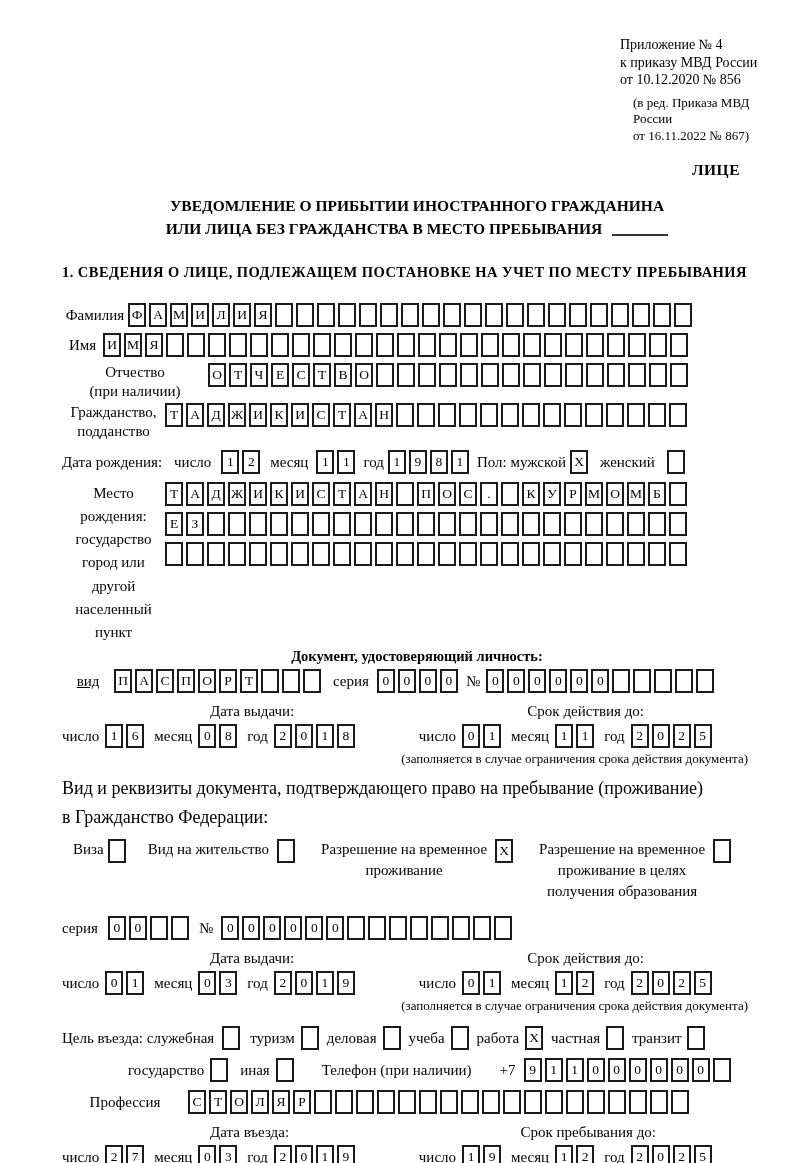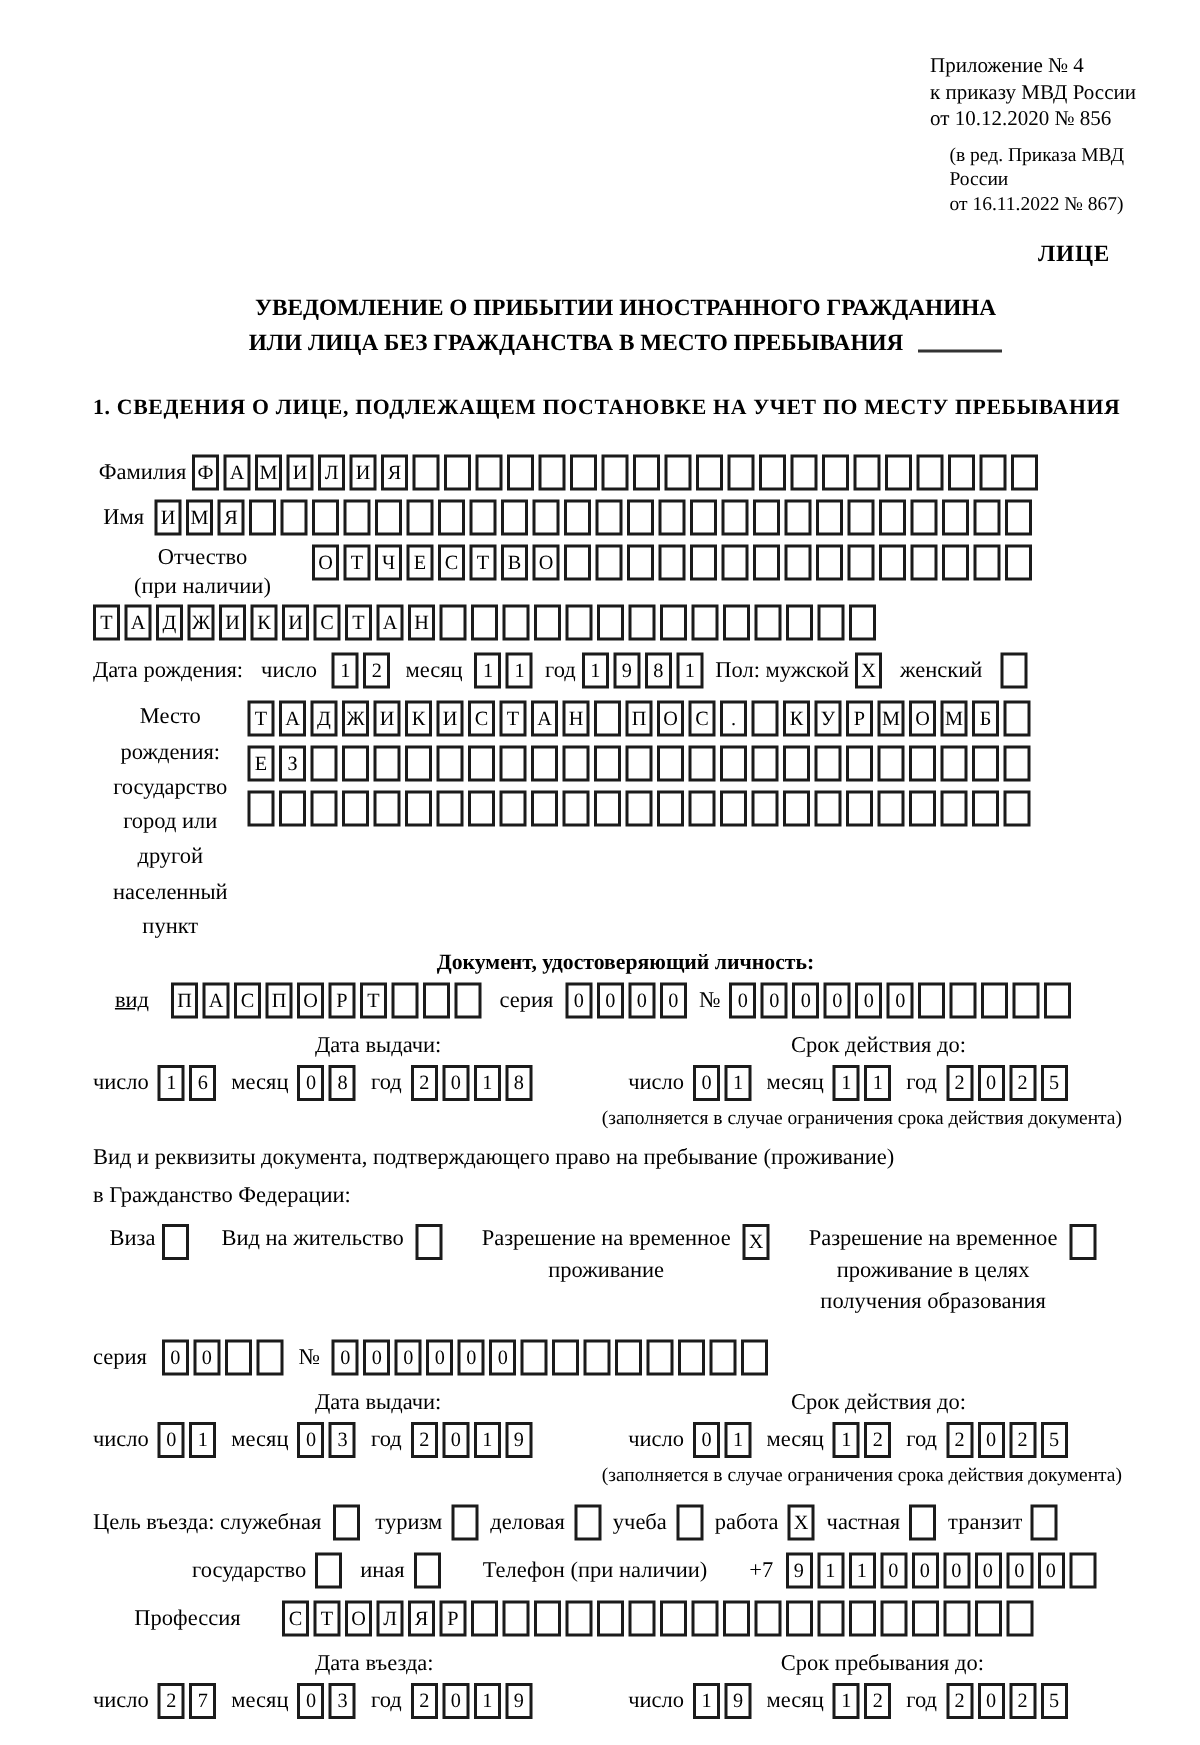--- a/index.html
+++ b/index.html
@@ -51,21 +51,21 @@
   .dates-head .h2 { margin-left: auto; margin-right: 128px; }
   .dates-row { display: flex; align-items: center; margin-top: 4px; }
   .dgroup { display: flex; align-items: center; }
   .dgroup .dl { margin-right: 6px; }
   .dgroup .cells { margin-right: 10px; }
   .dgroup .cells:last-child { margin-right: 0; }
   .right-date { margin-left: 64px; }
   .note { font-size: 13px; text-align: right; padding-right: 24px; margin-top: 3px; }
 
   .center-bold { text-align: center; font-weight: bold; font-size: 14.5px; margin-top: 10px; }
-  .plain { font-size: 15px; margin-top: 8px; line-height: 1.5; }
+  .plain { font-size: 18px; margin-top: 8px; line-height: 1.5; }
 
   
   .visa-row { display: flex; align-items: flex-start; margin-top: 8px; }
   .visa-item { display: flex; align-items: flex-start; margin-left: 11px; }
   .visa-item .vlab { text-align: center; line-height: 1.4; }
   .visa-item .chk { margin-left: 8px; margin-top: 0; }
 
   
   .purpose-row { display: flex; align-items: center; margin-top: 12px; }
   .purpose-row .opt { display: flex; align-items: center; }
@@ -189,20 +189,24 @@
         <div class="cell"></div>
         <div class="cell"></div>
         <div class="cell"></div>
         <div class="cell"></div>
         <div class="cell"></div>
         <div class="cell"></div>
       </div>
   </div>
 
   <div class="r top" style="margin-top:2px">
+    <div class="lab w-citizen">
+      <div>Гражданство,</div>
+      <div class="sub">подданство</div>
+    </div>
     <div class="cells">
         <div class="cell">Т</div>
         <div class="cell">А</div>
         <div class="cell">Д</div>
         <div class="cell">Ж</div>
         <div class="cell">И</div>
         <div class="cell">К</div>
         <div class="cell">И</div>
         <div class="cell">С</div>
         <div class="cell">Т</div>

